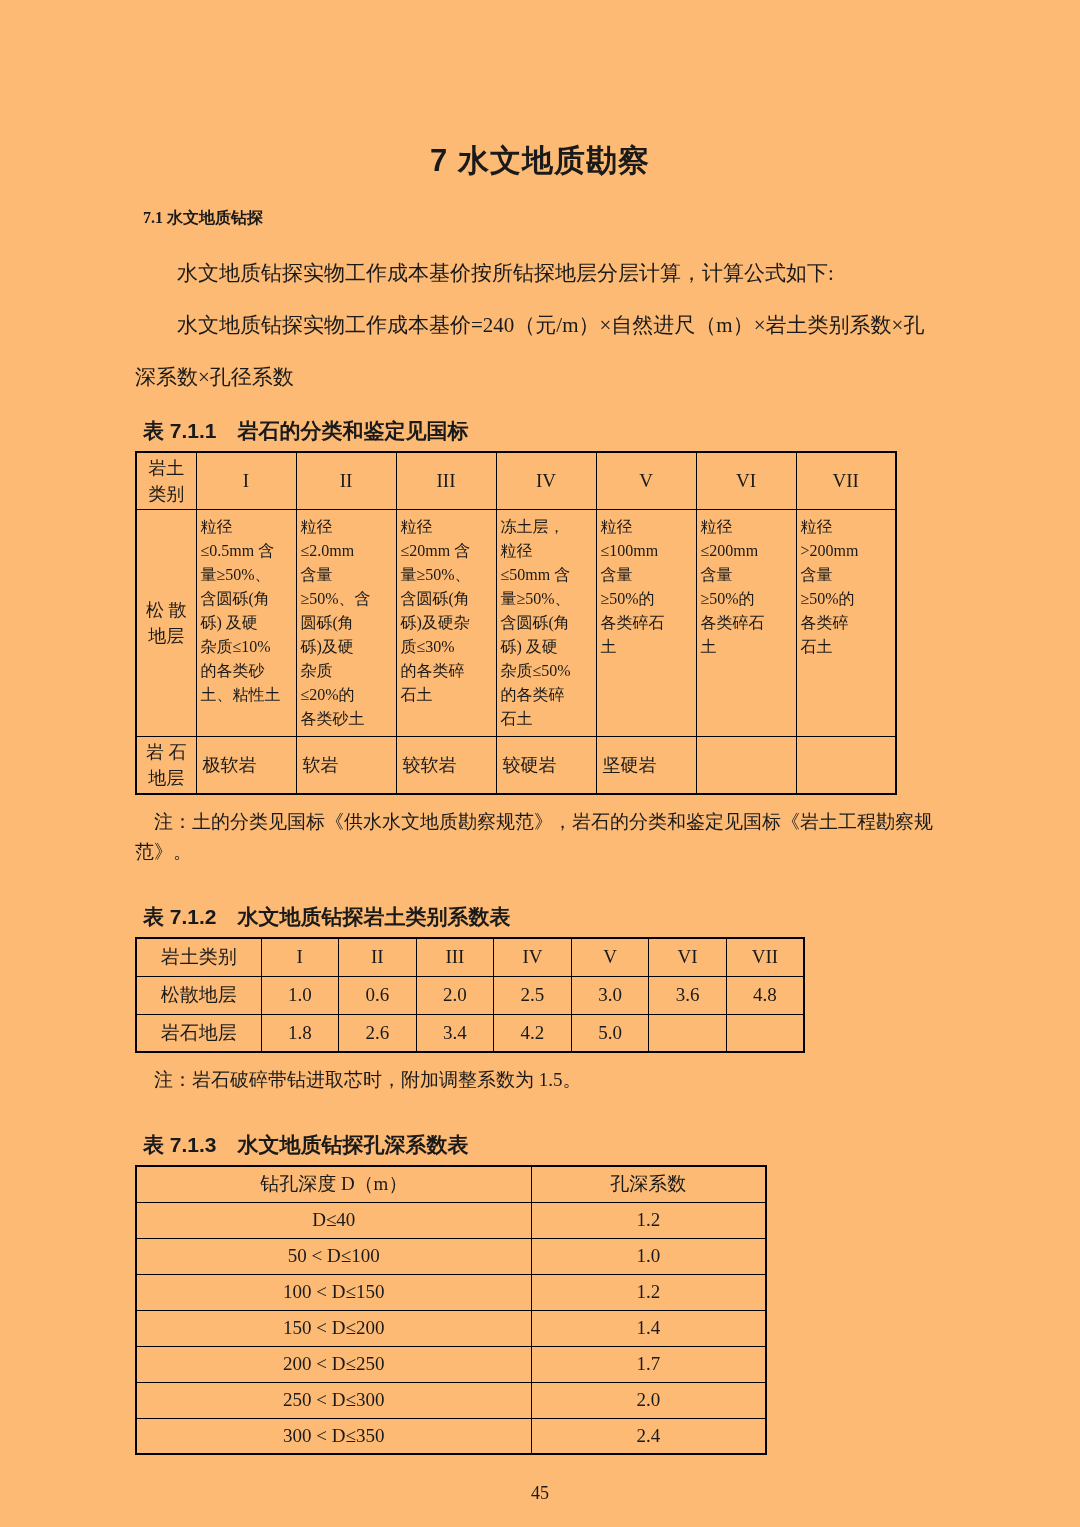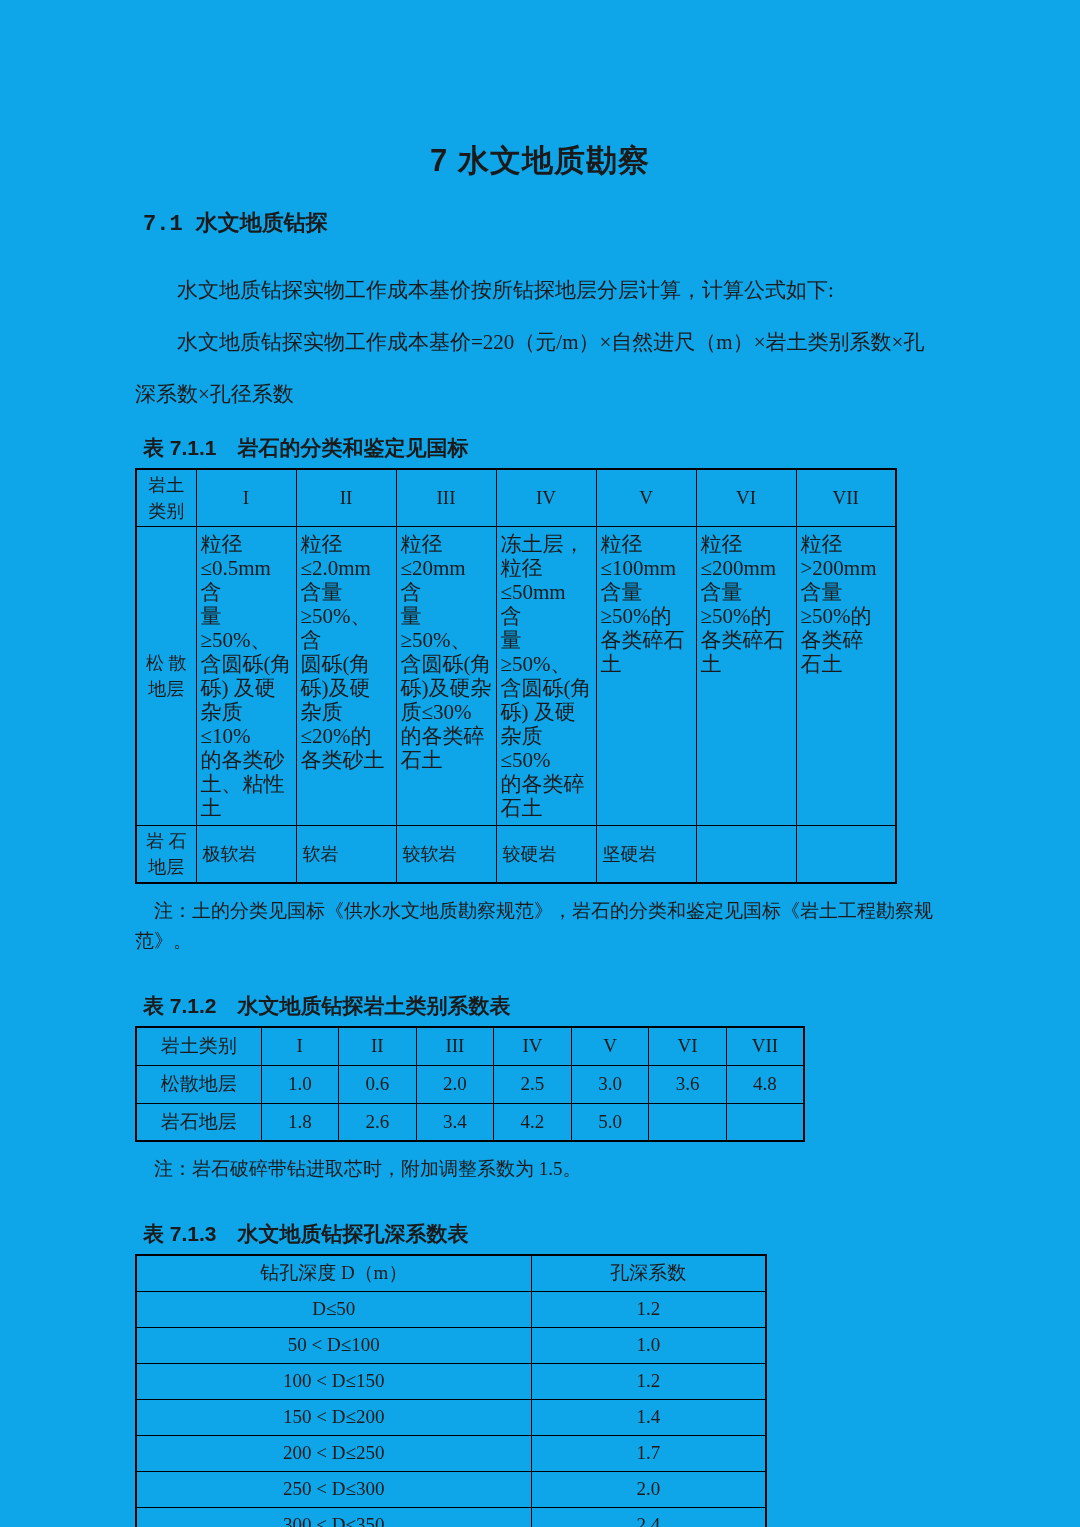--- a/index.html
+++ b/index.html
@@ -1,42 +1,42 @@
 <!DOCTYPE html>
 <html><head>
 <meta charset="utf-8">
 <style>
   html,body{margin:0;padding:0;background:#e9e9e9;}
   .page{
-    width:1080px;height:1527px;background:#0ea5e9;margin:0 auto;
+    width:1080px;height:1527px;background:#fdba74;margin:0 auto;
     box-sizing:border-box;padding:140px 135px 0 135px;overflow:hidden;
     font-family:"Liberation Serif","DejaVu Serif",serif;color:#1a1a1a;
   }
   .doc-title{
     margin:0 0 26px 0;text-align:center;font-size:31px;font-weight:bold;
     font-family:"Liberation Sans","DejaVu Sans",sans-serif;letter-spacing:1px;
   }
   .section-heading{
-    margin:0 0 26px 8px;font-size:22px;font-weight:bold;
-    font-family:Liberation Mono, monospace;
+    margin:0 0 18px 8px;font-size:16px;font-weight:bold;
+    font-family:Liberation Serif, serif;
   }
   .body-para{margin:0;font-size:21px;line-height:52px;text-indent:2em;}
   .table-caption{
     margin:14px 0 6px 8px;font-size:21px;font-weight:bold;
     font-family:"Liberation Sans","DejaVu Sans",sans-serif;
   }
   table{border-collapse:collapse;border:2px solid #000;table-layout:fixed;}
   th,td{border:1px solid #000;font-weight:normal;box-sizing:border-box;}
   
   .t1{width:760px;}
   .t1 col.c0{width:60px;}
   .t1 col.cn{width:100px;}
   .t1 th.colhead{height:52px;text-align:center;vertical-align:middle;font-size:19px;}
   .t1 th.rowhead{text-align:center;vertical-align:middle;padding:2px 4px;font-size:18px;white-space:pre-line;line-height:26px;}
-  .t1 td.desc{vertical-align:top;text-align:left;padding:5px 4px;font-size:21px;line-height:24px;white-space:pre-line;}
+  .t1 td.desc{vertical-align:top;text-align:left;padding:5px 4px;font-size:16px;line-height:24px;white-space:pre-line;}
   .t1 td.rock{height:49px;vertical-align:middle;text-align:left;padding:2px 6px;font-size:18px;}
   
   .t2{width:670px;}
   .t2 col.c0{width:125px;}
   .t2 th,.t2 td{height:38px;text-align:center;vertical-align:middle;font-size:19px;padding:0 2px;}
   
   .t3{width:630px;}
   .t3 col.c0{width:395px;}
   .t3 col.c1{width:235px;}
   .t3 th,.t3 td{height:36px;text-align:center;vertical-align:middle;font-size:19px;padding:0 2px;}
@@ -47,21 +47,21 @@
 </head>
 <body>
 
 <main class="page">
 
   <h1 class="doc-title">7 水文地质勘察</h1>
 
   <h2 class="section-heading">7.1 水文地质钻探</h2>
 
   <p class="body-para">水文地质钻探实物工作成本基价按所钻探地层分层计算，计算公式如下:</p>
-  <p class="body-para">水文地质钻探实物工作成本基价=220（元/m）×自然进尺（m）×岩土类别系数×孔深系数×孔径系数</p>
+  <p class="body-para">水文地质钻探实物工作成本基价=240（元/m）×自然进尺（m）×岩土类别系数×孔深系数×孔径系数</p>
 
   <p class="table-caption">表 7.1.1　岩石的分类和鉴定见国标</p>
 
   <table class="t1">
     <colgroup>
       <col class="c0">
         <col class="cn">
         <col class="cn">
         <col class="cn">
         <col class="cn">
@@ -212,21 +212,21 @@
     <colgroup>
         <col class="c0">
         <col class="c1">
       </colgroup>
     <tbody>
       <tr>
         <th>钻孔深度 D（m）</th>
         <th>孔深系数</th>
       </tr>
       <tr>
-        <td>D≤50</td>
+        <td>D≤40</td>
         <td>1.2</td>
       </tr>
       <tr>
         <td>50 &lt; D≤100</td>
         <td>1.0</td>
       </tr>
       <tr>
         <td>100 &lt; D≤150</td>
         <td>1.2</td>
       </tr>

